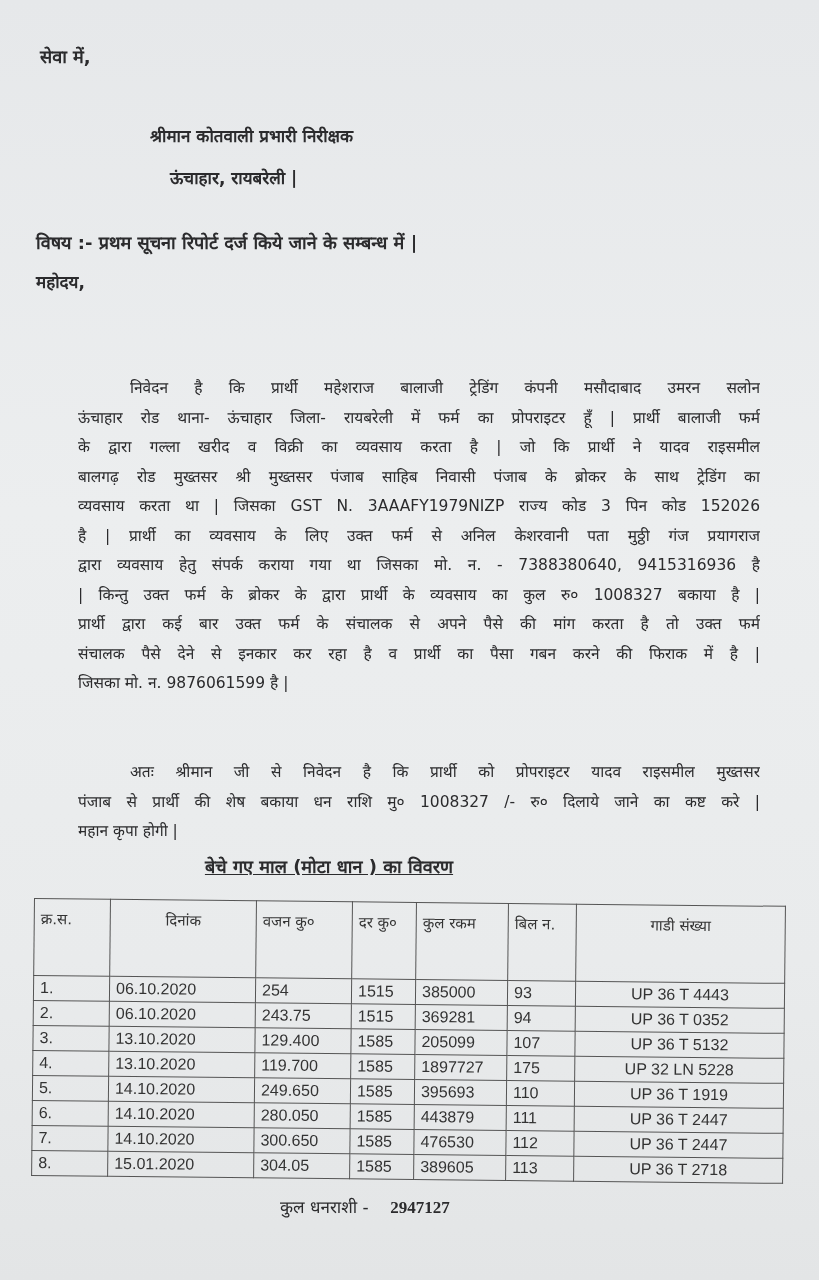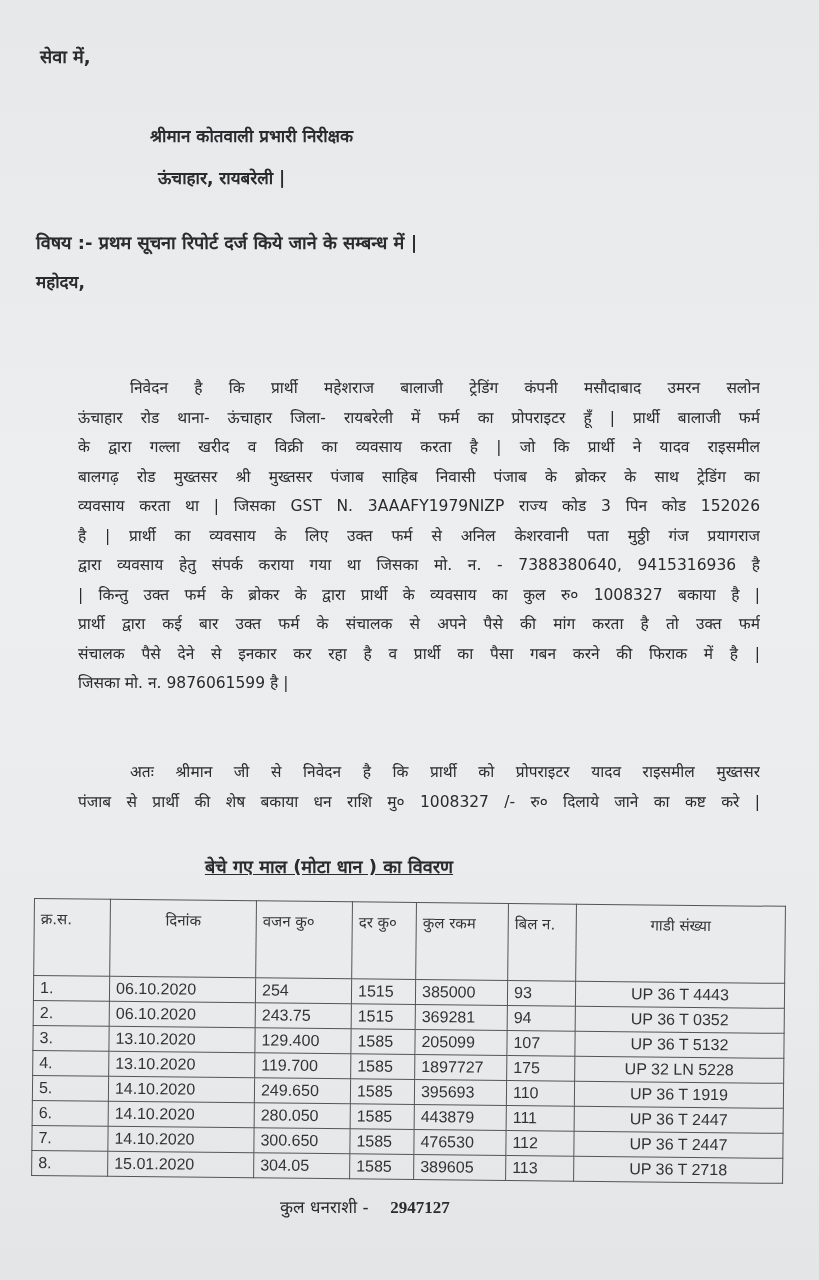--- a/index.html
+++ b/index.html
@@ -7,21 +7,21 @@
     width: 819px; height: 1280px; overflow: hidden;
     background: linear-gradient(180deg, #e6e8ea 0%, #eceeef 40%, #e9ebec 75%, #e3e5e6 100%);
     font-family: "DejaVu Sans", "Liberation Sans", sans-serif;
     color: #2b2b2d;
     position: relative;
   }
   .page { position: absolute; left: 0; top: 0; width: 819px; height: 1280px; }
   .t { position: absolute; white-space: nowrap; }
   .salutation { left: 40px; top: 44px; font-size: 18px; font-weight: bold; }
   .addr1 { left: 150px; top: 124px; font-size: 17px; font-weight: bold; }
-  .addr2 { left: 158px; top: 166px; font-size: 17px; font-weight: bold; }
+  .addr2 { left: 170px; top: 166px; font-size: 17px; font-weight: bold; }
   .subject { left: 36px; top: 230px; font-size: 18px; font-weight: bold; }
   .greeting { left: 36px; top: 270px; font-size: 17px; font-weight: bold; }
 
   .para { position: absolute; left: 78px; width: 682px; font-size: 15.5px; line-height: 29.5px; margin-top: 40px; }
   .para .ln { display: block; text-align: justify; text-align-last: justify; white-space: nowrap; overflow: hidden; }
   .para .ln.last { text-align-last: left; }
   .para1 { top: 334px; }
   .para2 { top: 718px; }
   .indent { padding-left: 52px; }
 
@@ -66,20 +66,21 @@
     <span class="ln">द्वारा व्यवसाय हेतु संपर्क कराया गया था जिसका मो. न. - 7388380640, 9415316936 है</span>
     <span class="ln">| किन्तु उक्त फर्म के ब्रोकर के द्वारा प्रार्थी के व्यवसाय का कुल रु० 1008327 बकाया है |</span>
     <span class="ln">प्रार्थी द्वारा कई बार उक्त फर्म के संचालक से अपने पैसे की मांग करता है तो उक्त फर्म</span>
     <span class="ln">संचालक पैसे देने से इनकार कर रहा है व प्रार्थी का पैसा गबन करने की फिराक में है |</span>
     <span class="ln last">जिसका मो. न. 9876061599 है |</span>
   </div>
 
   <div class="para para2">
     <span class="ln indent">अतः श्रीमान जी से निवेदन है कि प्रार्थी को प्रोपराइटर यादव राइसमील मुख्तसर</span>
     <span class="ln">पंजाब से प्रार्थी की शेष बकाया धन राशि मु० 1008327 /- रु० दिलाये जाने का कष्ट करे |</span>
+    <span class="ln last">महान कृपा होगी |</span>
   </div>
 
   <div class="table-title">बेचे गए माल (मोटा धान ) का विवरण</div>
 
   <table class="sales">
     <colgroup>
       <col style="width:76px">
         <col style="width:146px">
         <col style="width:96px">
       <col style="width:64px">

